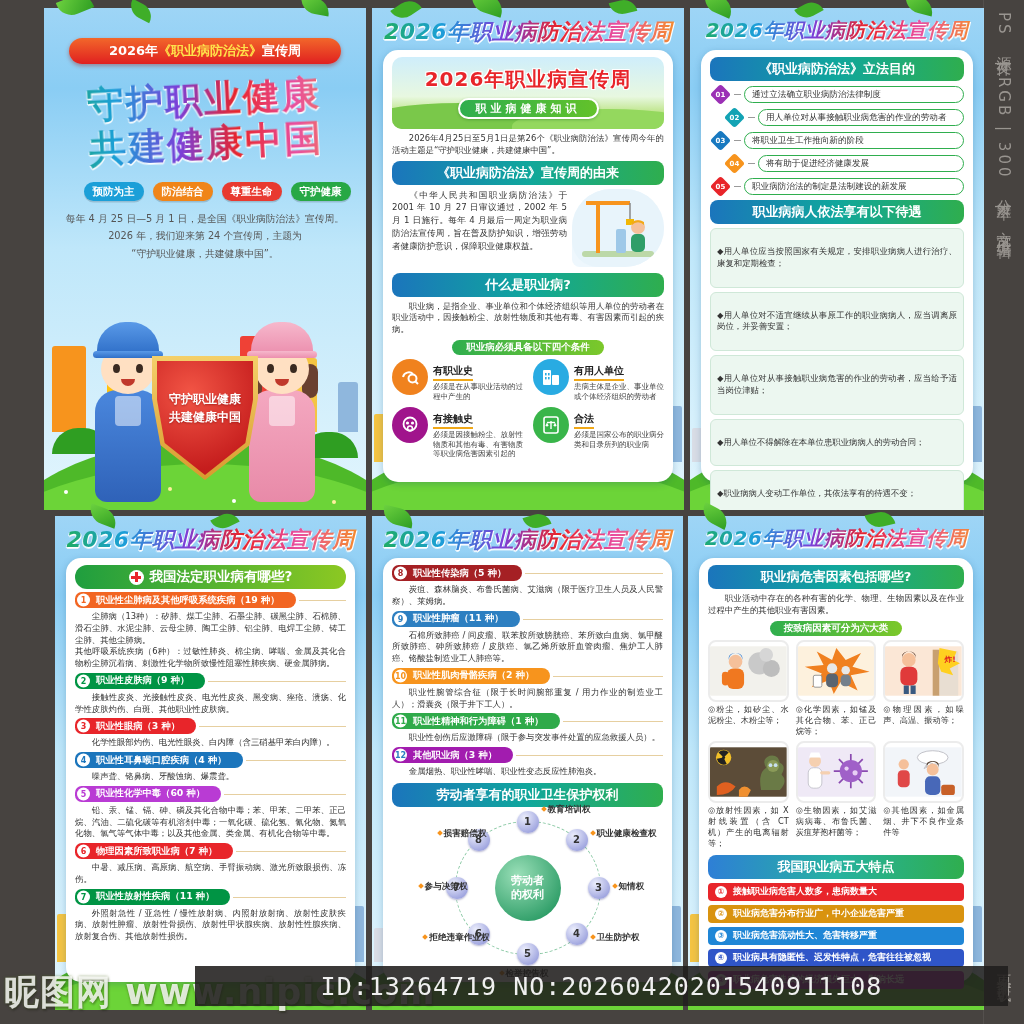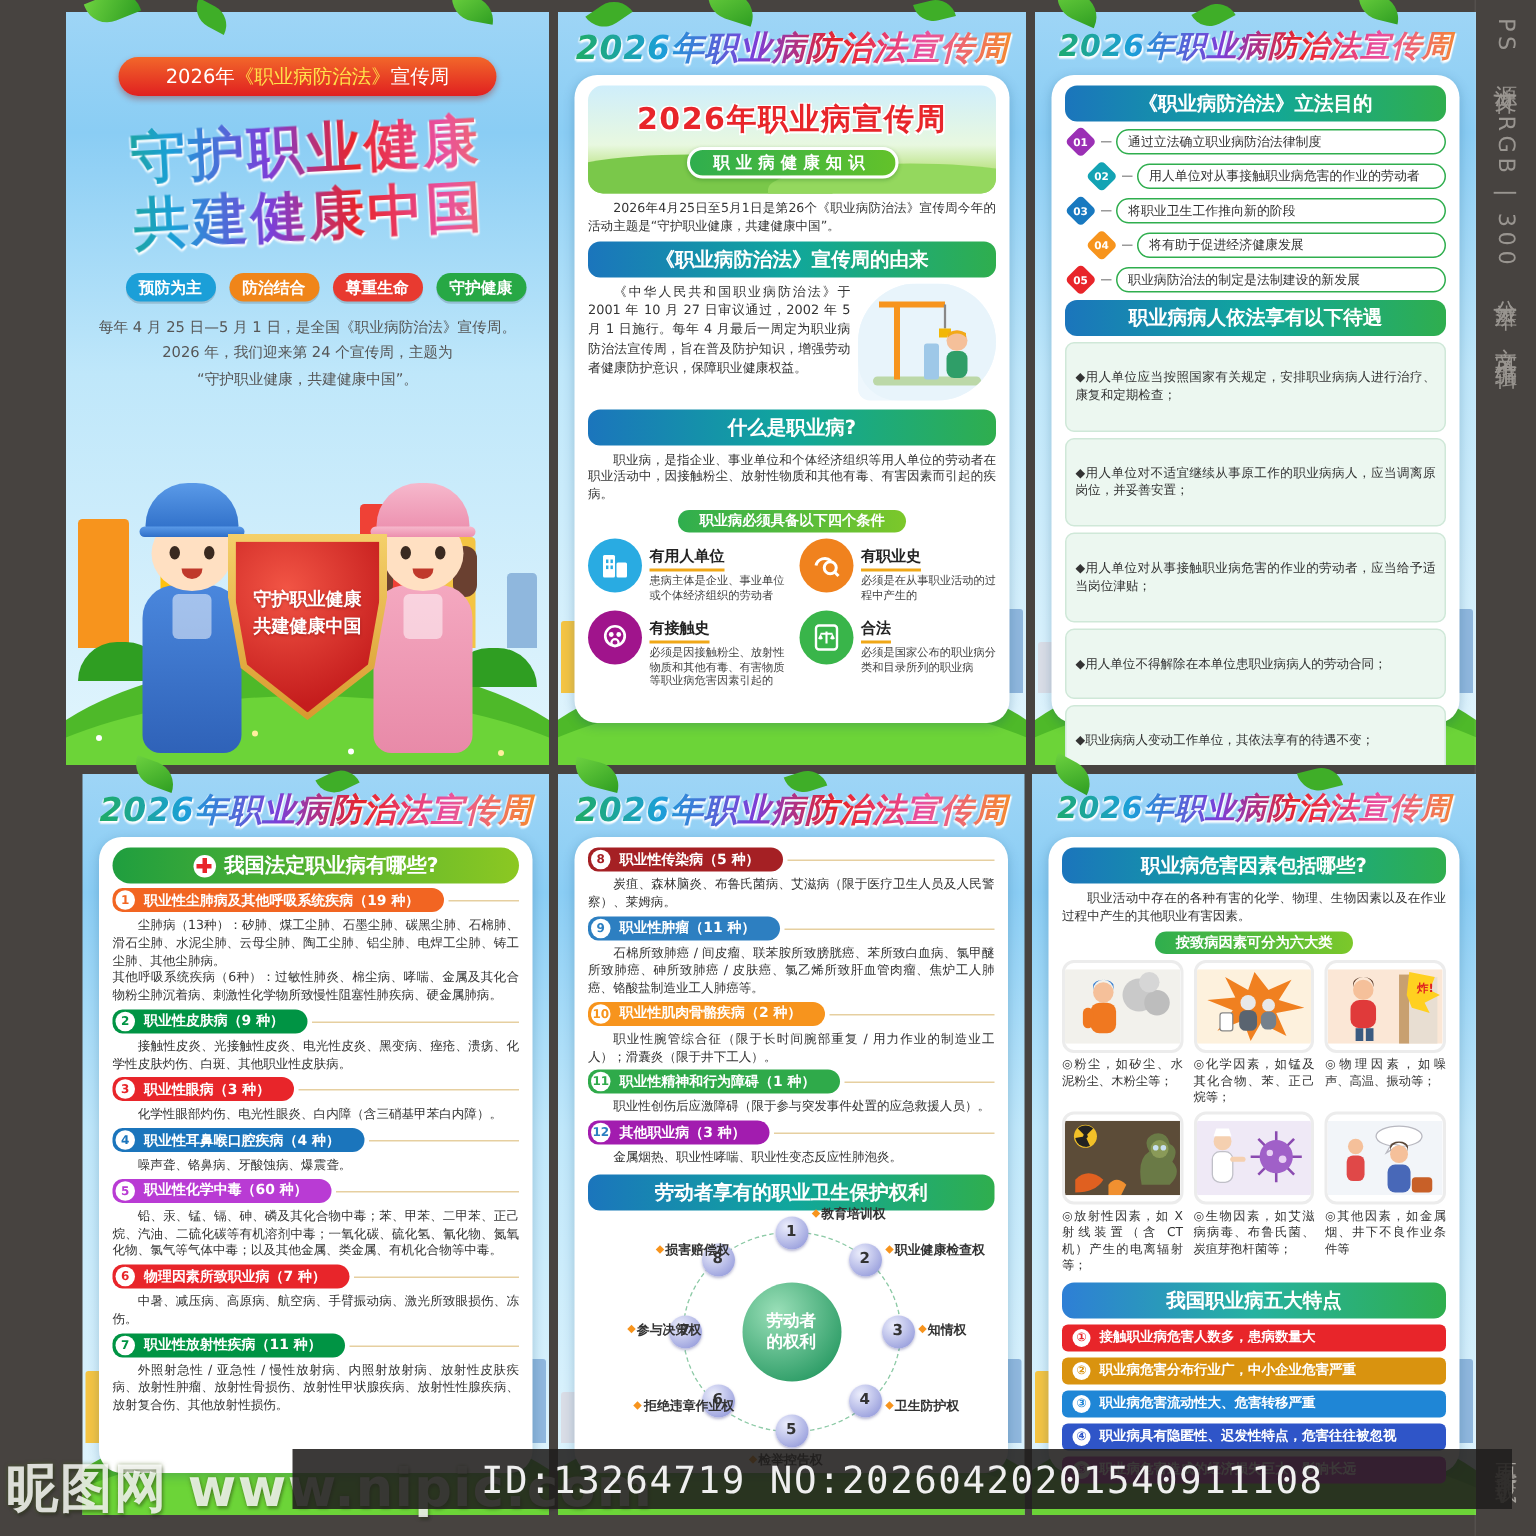--- a/index.html
+++ b/index.html
@@ -82,22 +82,22 @@
   .rlab{position:absolute;font-size:8.6px;font-weight:bold;color:#333;white-space:nowrap;}
   .rdot{display:inline-block;width:4px;height:4px;background:#f7941d;margin:0 2px 1px 0;vertical-align:middle;transform:rotate(45deg);}
   
   .catgrid{display:grid;grid-template-columns:1fr 1fr 1fr;gap:4px 7px;}
   .catillus{height:58px;border-radius:8px;border:2px solid #ececec;overflow:hidden;}
   .catillus svg{display:block;width:100%;height:100%;}
   .cattext{font-size:8.2px;color:#333;line-height:1.35;margin-top:2px;text-align:justify;}
   .fbar{display:flex;align-items:center;gap:6px;color:#fff;border-radius:4px;padding:2.5px 7px;font-size:9px;font-weight:bold;flex:none;}
   .fnum{width:12px;height:12px;border-radius:50%;background:#fff;font-size:8px;display:flex;align-items:center;justify-content:center;flex:none;}
   
-  .p1banner{position:relative;z-index:3;margin:30px auto 0;width:252px;text-align:center;background:linear-gradient(180deg,#f2672a,#e02020);
-            border-radius:15px;color:#fff;font-weight:normal;font-size:13px;padding:4px 0;box-shadow:0 2px 4px rgba(150,20,10,.4);}
+  .p1banner{position:relative;z-index:3;margin:30px auto 0;width:272px;text-align:center;background:linear-gradient(180deg,#f2672a,#e02020);
+            border-radius:15px;color:#fff;font-weight:bold;font-size:13px;padding:4px 0;box-shadow:0 2px 4px rgba(150,20,10,.4);}
   .p1banner .mid{color:#ffe24a;}
   .p1title{position:relative;z-index:3;text-align:center;font-weight:900;font-size:37px;line-height:1.18;transform:rotate(-3deg);margin-top:14px;letter-spacing:2px;}
   .p1pills{position:relative;z-index:3;display:flex;justify-content:center;gap:9px;margin-top:17px;}
   .p1pill{color:#fff;font-weight:bold;font-size:10.5px;border-radius:11px;padding:2.5px 9px;box-shadow:0 1.5px 0 rgba(0,0,0,.15);}
   .p1intro{position:relative;z-index:3;text-align:center;font-size:9.8px;color:#555;line-height:1.75;margin-top:9px;}
   .scene{position:absolute;left:0;right:0;bottom:0;height:260px;z-index:1;}
   .city{position:absolute;bottom:78px;left:0;right:0;display:flex;justify-content:space-between;align-items:flex-end;padding:0 8px;}
   .cb{border-radius:3px 3px 0 0;}
   .cb.c1{width:34px;height:86px;background:#f7941d;}
   .cb.c2{width:24px;height:56px;background:#ffc20e;}
@@ -250,46 +250,46 @@
           <rect x="59" y="45" width="14" height="18" rx="5" fill="#2f9e68"></rect>
           <rect x="44" y="40" width="10" height="24" rx="2" fill="#9ec8e8"></rect>
         </svg>
         <span class="ind" style="display:block;">《中华人民共和国职业病防治法》于 2001 年 10 月 27 日审议通过，2002 年 5 月 1 日施行。每年 4 月最后一周定为职业病防治法宣传周，旨在普及防护知识，增强劳动者健康防护意识，保障职业健康权益。</span>
       </div>
       <div class="hdr">什么是职业病?</div>
       <div class="btxt ind">职业病，是指企业、事业单位和个体经济组织等用人单位的劳动者在职业活动中，因接触粉尘、放射性物质和其他有毒、有害因素而引起的疾病。</div>
       <div class="pillhdr">职业病必须具备以下四个条件</div>
       <div class="condgrid">
         <div class="cond">
+          <span class="cicon" style="background: rgb(240, 130, 30);">
+            <svg width="20" height="20" viewBox="0 0 20 20">
+                <path d="M3 10 a6 6 0 0 1 10 -3" fill="none" stroke="#fff" stroke-width="2"></path>
+                <circle cx="12.5" cy="11.5" r="4" fill="none" stroke="#fff" stroke-width="2"></circle>
+                <line x1="15.5" y1="14.5" x2="18" y2="17" stroke="#fff" stroke-width="2"></line>
+              </svg>
+          </span>
+          <div>
+            <span class="ctitle">有职业史</span>
+            <div class="ctext">必须是在从事职业活动的过程中产生的</div>
+          </div>
+        </div>
+        <div class="cond">
           <span class="cicon" style="background: rgb(41, 171, 226);">
             <svg width="20" height="20" viewBox="0 0 20 20">
                 <rect x="2" y="3" width="8" height="15" rx="1" fill="#fff"></rect>
                 <rect x="11" y="8" width="7" height="10" rx="1" fill="#fff"></rect>
                 <rect x="4" y="6" width="1.6" height="2.4" fill="#29abe2"></rect>
                 <rect x="7" y="6" width="1.6" height="2.4" fill="#29abe2"></rect>
                 <rect x="4" y="10" width="1.6" height="2.4" fill="#29abe2"></rect>
                 <rect x="7" y="10" width="1.6" height="2.4" fill="#29abe2"></rect>
               </svg>
           </span>
           <div>
             <span class="ctitle">有用人单位</span>
             <div class="ctext">患病主体是企业、事业单位或个体经济组织的劳动者</div>
-          </div>
-        </div>
-        <div class="cond">
-          <span class="cicon" style="background: rgb(240, 130, 30);">
-            <svg width="20" height="20" viewBox="0 0 20 20">
-                <path d="M3 10 a6 6 0 0 1 10 -3" fill="none" stroke="#fff" stroke-width="2"></path>
-                <circle cx="12.5" cy="11.5" r="4" fill="none" stroke="#fff" stroke-width="2"></circle>
-                <line x1="15.5" y1="14.5" x2="18" y2="17" stroke="#fff" stroke-width="2"></line>
-              </svg>
-          </span>
-          <div>
-            <span class="ctitle">有职业史</span>
-            <div class="ctext">必须是在从事职业活动的过程中产生的</div>
           </div>
         </div>
         <div class="cond">
           <span class="cicon" style="background: rgb(160, 20, 140);">
             <svg width="20" height="20" viewBox="0 0 20 20">
                 <circle cx="10" cy="9" r="6.5" fill="none" stroke="#fff" stroke-width="1.8"></circle>
                 <circle cx="7.5" cy="8" r="1.6" fill="#fff"></circle>
                 <circle cx="12.5" cy="8" r="1.6" fill="#fff"></circle>
                 <circle cx="10" cy="13.5" r="2.4" fill="none" stroke="#fff" stroke-width="1.5"></circle>
               </svg>

